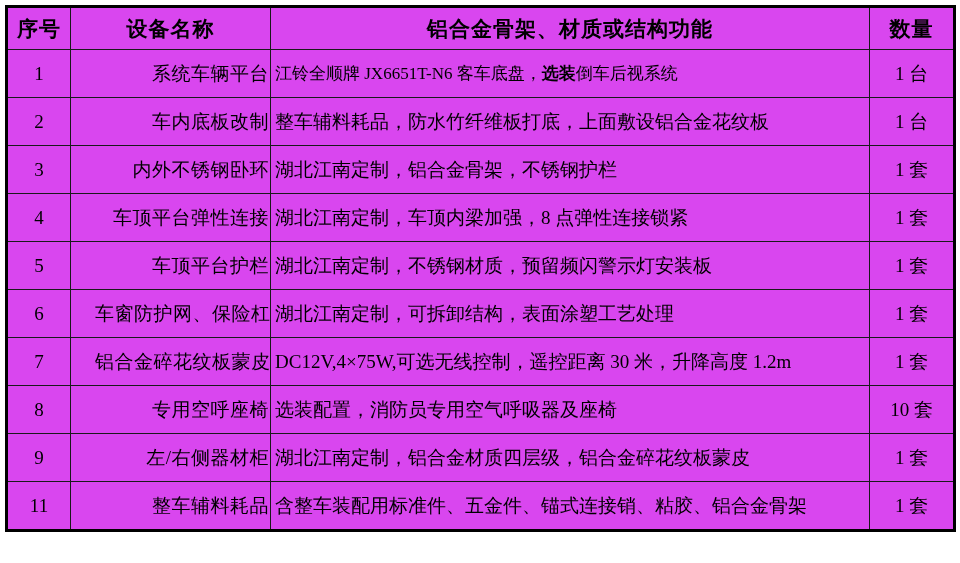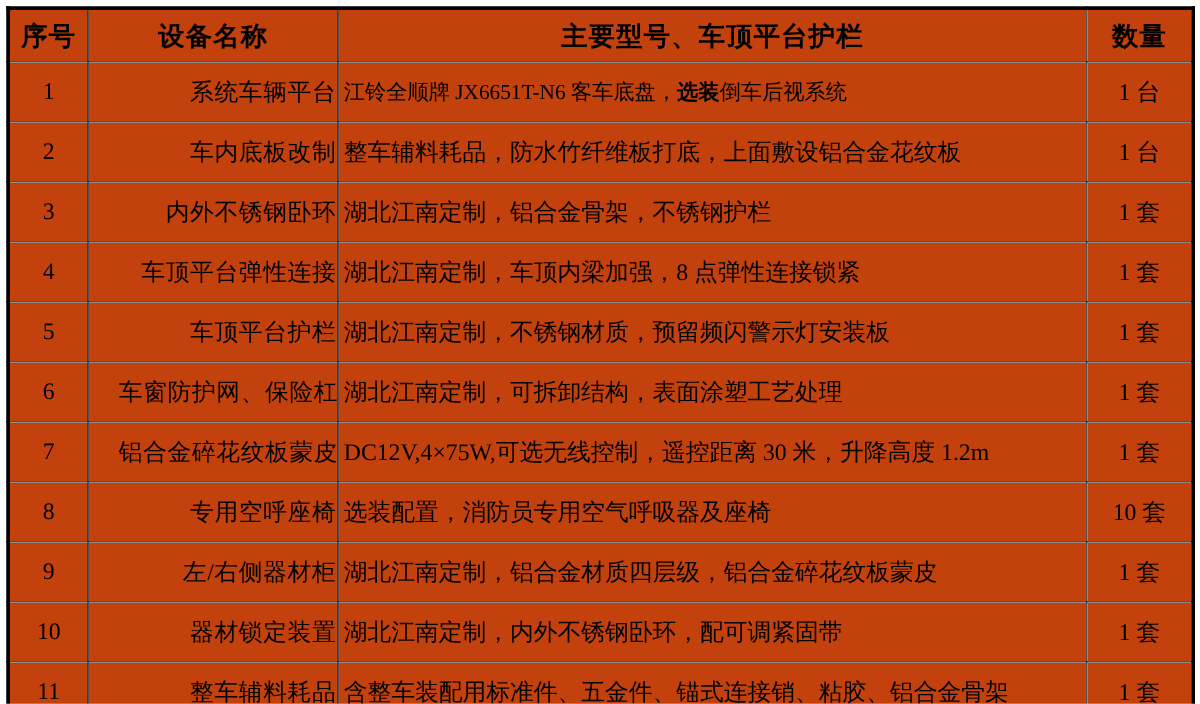--- a/index.html
+++ b/index.html
@@ -20,21 +20,21 @@
     width: 948px;
     margin: 5px 0 0 5px;
     border: 3px solid #000000;
   }
   table.equip th,
   table.equip td {
     border: 1.5px solid #1a1a1a;
     overflow: hidden;
     white-space: nowrap;
     vertical-align: middle;
-    background: #c2410c;
+    background: #d946ef;
   }
   col.w-no   { width: 64px; }
   col.w-name { width: 200px; }
   col.w-desc { width: 599px; }
   col.w-qty  { width: 85px; }
 
   thead th {
     height: 39px;
     font-size: 21px;
     font-weight: bold;
@@ -69,21 +69,21 @@
   <colgroup>
     <col class="w-no">
     <col class="w-name">
     <col class="w-desc">
     <col class="w-qty">
   </colgroup>
   <thead>
     <tr>
       <th>序号</th>
       <th>设备名称</th>
-      <th>主要型号、车顶平台护栏</th>
+      <th>铝合金骨架、材质或结构功能</th>
       <th>数量</th>
     </tr>
   </thead>
   <tbody>
       <tr>
         <td class="c-no">1</td>
         <td class="c-name">系统车辆平台</td>
         <td class="c-desc"><span>江铃全顺牌 JX6651T-N6 客车底盘，</span><span class="bold">选装</span><span>倒车后视系统</span></td>
         <td class="c-qty">1 台</td>
       </tr>
@@ -129,25 +129,19 @@
         <td class="c-desc"><span>选装配置，消防员专用空气呼吸器及座椅</span></td>
         <td class="c-qty">10 套</td>
       </tr>
       <tr>
         <td class="c-no">9</td>
         <td class="c-name">左/右侧器材柜</td>
         <td class="c-desc"><span>湖北江南定制，铝合金材质四层级，铝合金碎花纹板蒙皮</span></td>
         <td class="c-qty">1 套</td>
       </tr>
       <tr>
-        <td class="c-no">10</td>
-        <td class="c-name">器材锁定装置</td>
-        <td class="c-desc"><span>湖北江南定制，内外不锈钢卧环，配可调紧固带</span></td>
-        <td class="c-qty">1 套</td>
-      </tr>
-      <tr>
         <td class="c-no">11</td>
         <td class="c-name">整车辅料耗品</td>
         <td class="c-desc"><span>含整车装配用标准件、五金件、锚式连接销、粘胶、铝合金骨架</span></td>
         <td class="c-qty">1 套</td>
       </tr>
     </tbody>
 </table>
 
 </body></html>

